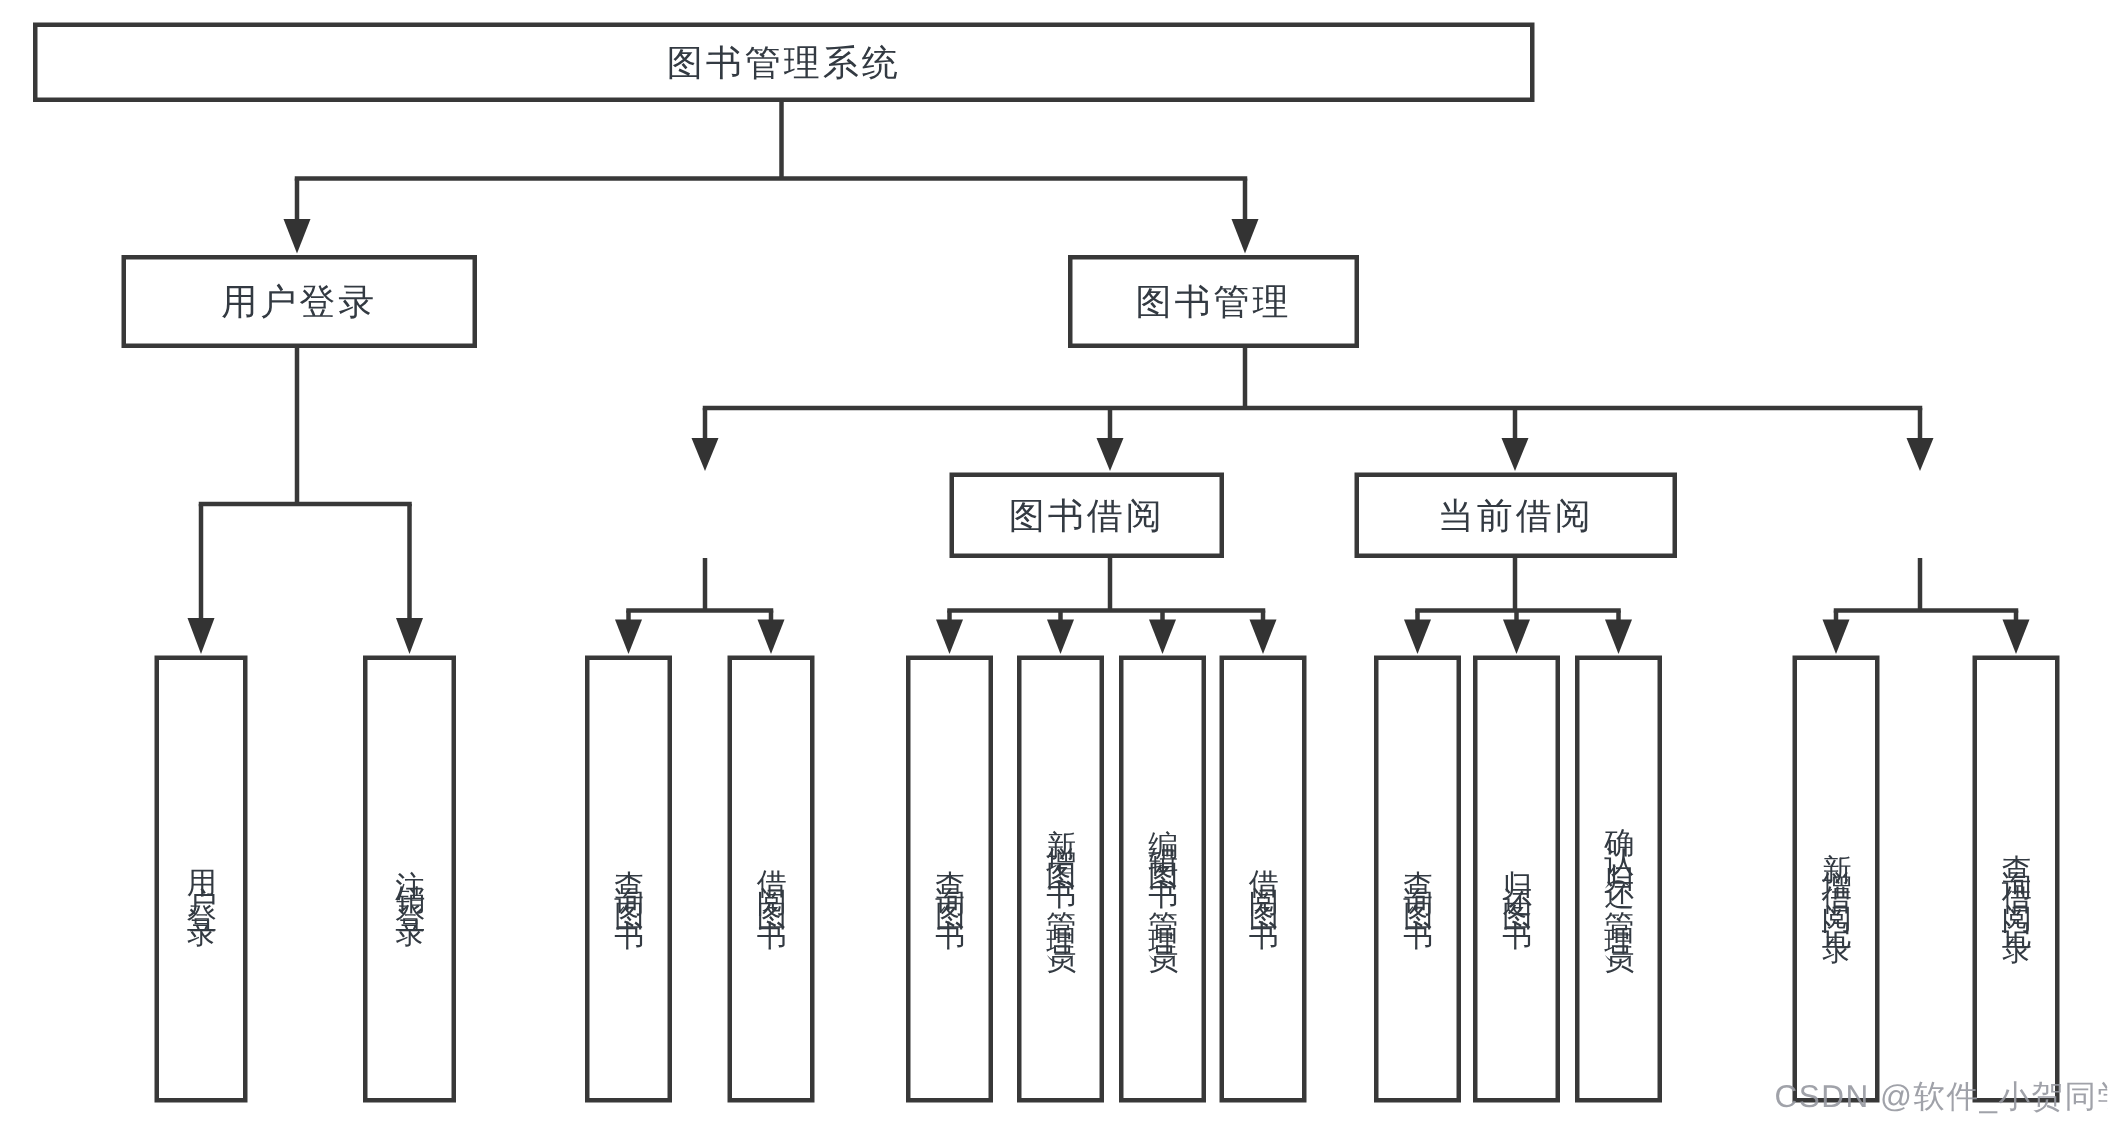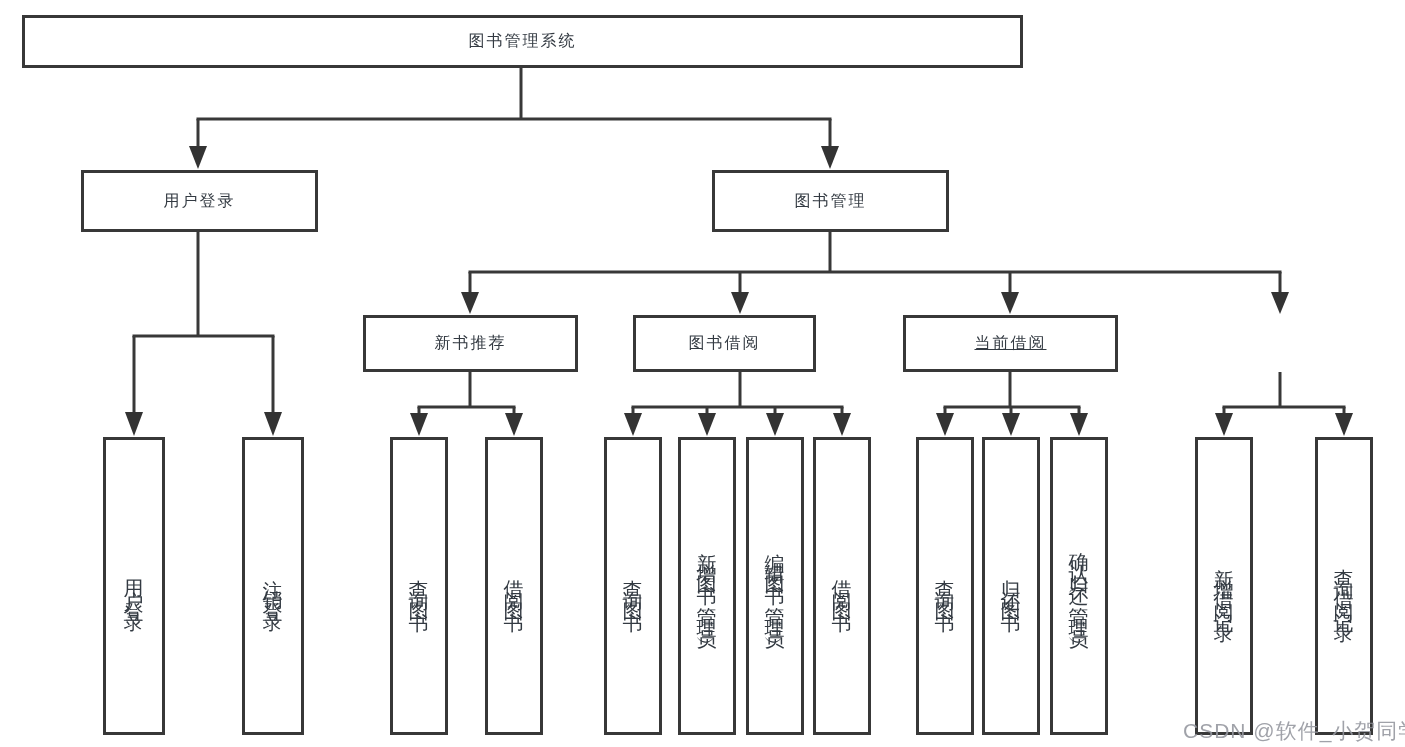--- a/index.html
+++ b/index.html
@@ -16,38 +16,38 @@
   .lines polygon { fill: #333333; }
   .box {
     position: absolute;
     box-sizing: border-box;
     background: #ffffff;
     border: 3px solid #383838;
     display: flex;
     align-items: center;
     justify-content: center;
     color: #333a42;
-    font-size: 16px;
+    font-size: 24px;
     letter-spacing: 2px;
     white-space: nowrap;
   }
   .vbox {
     writing-mode: vertical-rl;
     font-size: 20px;
     letter-spacing: 11px;
     white-space: normal;
     line-height: 1;
   }
   
   .n-root          { left: 22px;   top: 15px;  width: 1001px; height: 53px; }
   .n-userlogin     { left: 81px;   top: 170px; width: 237px;  height: 62px; }
-  .n-bookmgmt      { left: 712px;  top: 170px; width: 237px;  height: 62px; }
+  .n-bookmgmt      { left: 712px;  top: 170px; width: 194px;  height: 62px; }
   .n-newbook       { left: 363px;  top: 315px; width: 215px;  height: 57px; }
   .n-bookborrow    { left: 633px;  top: 315px; width: 183px;  height: 57px; }
-  .n-currentborrow { left: 903px;  top: 315px; width: 215px;  height: 57px; text-decoration: underline; }
+  .n-currentborrow { left: 903px;  top: 315px; width: 215px;  height: 57px; }
   .n-borrowrecord  { left: 1173px; top: 315px; width: 215px;  height: 57px; }
   .l-ul1 { left: 103px;  top: 437px; width: 62px; height: 298px; }
   .l-ul2 { left: 242px;  top: 437px; width: 62px; height: 298px; }
   .l-nb1 { left: 390px;  top: 437px; width: 58px; height: 298px; }
   .l-nb2 { left: 485px;  top: 437px; width: 58px; height: 298px; }
   .l-bb1 { left: 604px;  top: 437px; width: 58px; height: 298px; }
   .l-bb2 { left: 678px;  top: 437px; width: 58px; height: 298px; }
   .l-bb3 { left: 746px;  top: 437px; width: 58px; height: 298px; }
   .l-bb4 { left: 813px;  top: 437px; width: 58px; height: 298px; }
   .l-cb1 { left: 916px;  top: 437px; width: 58px; height: 298px; }
@@ -145,21 +145,20 @@
       <line x1="1344" y1="407" x2="1344" y2="414"></line>
       <polygon points="1335,413 1353,413 1344,436"></polygon>
     </g>
   </svg>
 
   <div class="box n-root">图书管理系统</div>
 
   <div class="box n-userlogin">用户登录</div>
   <div class="box n-bookmgmt">图书管理</div>
 
-  <div class="box n-newbook">新书推荐</div>
   <div class="box n-bookborrow">图书借阅</div>
   <div class="box n-currentborrow">当前借阅</div>
 
   <div class="box vbox l-ul1">用户登录</div>
   <div class="box vbox l-ul2">注销登录</div>
 
   <div class="box vbox l-nb1">查询图书</div>
   <div class="box vbox l-nb2">借阅图书</div>
 
   <div class="box vbox l-bb1">查询图书</div>

